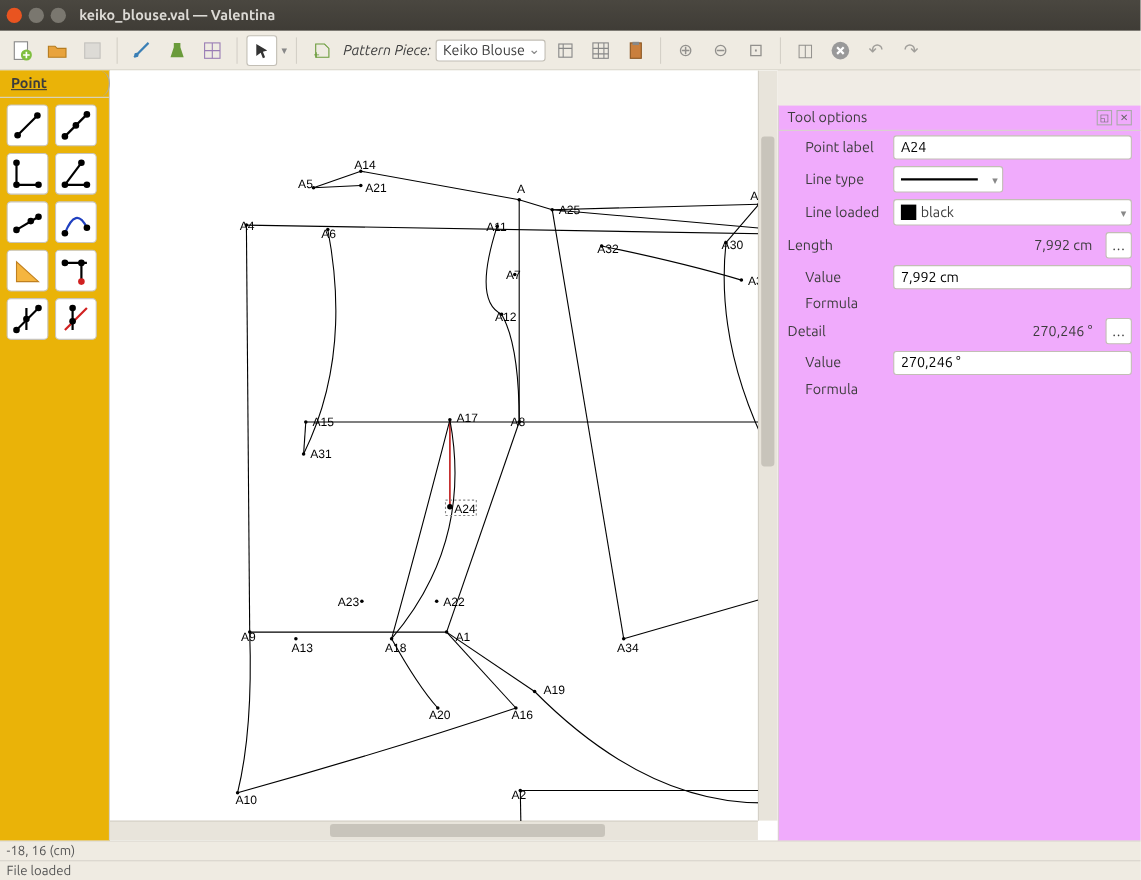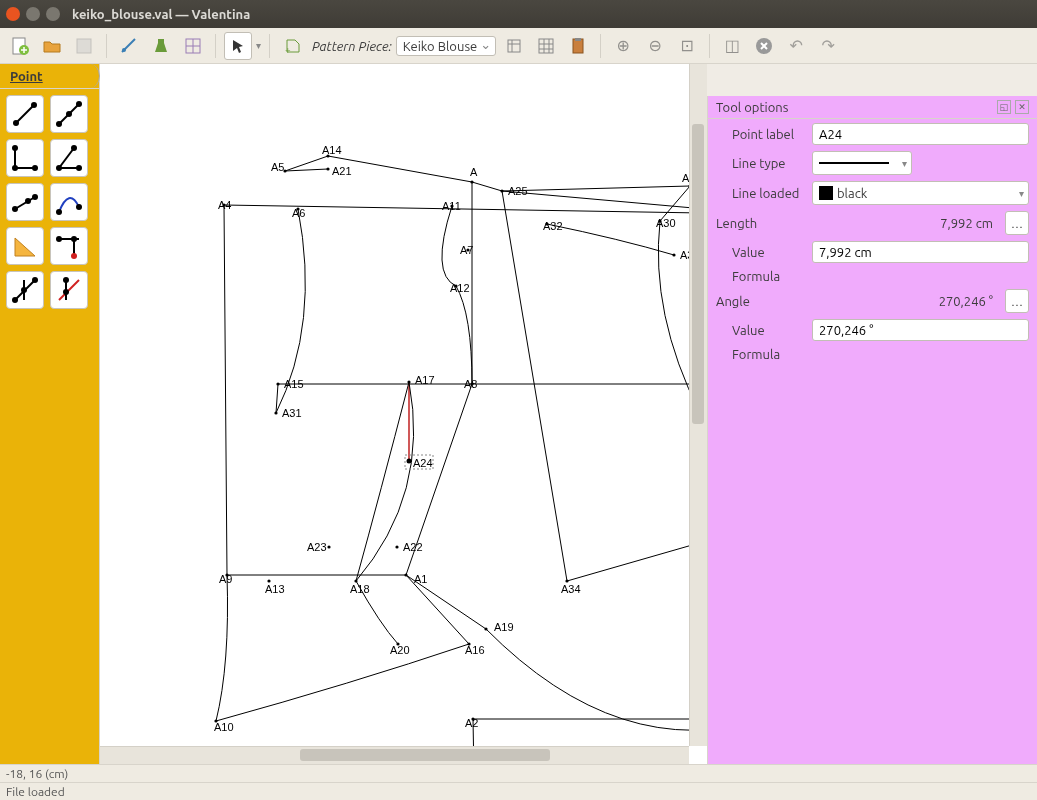--- a/index.html
+++ b/index.html
@@ -396,21 +396,21 @@
         <div class="dots-btn">…</div>
       </div>
       <div class="row">
         <label>Value</label>
         <input type="text" value="7,992 cm" style="">
       </div>
       <div class="row">
         <label>Formula</label>
       </div>
       <div class="row">
-        <label class="top">Angle</label>
+        <label class="top">Detail</label>
         <span>270,246 °</span>
         <div class="dots-btn">…</div>
       </div>
       <div class="row">
         <label>Value</label>
         <input type="text" value="270,246 °" style="">
       </div>
       <div class="row">
         <label>Formula</label>
       </div>

